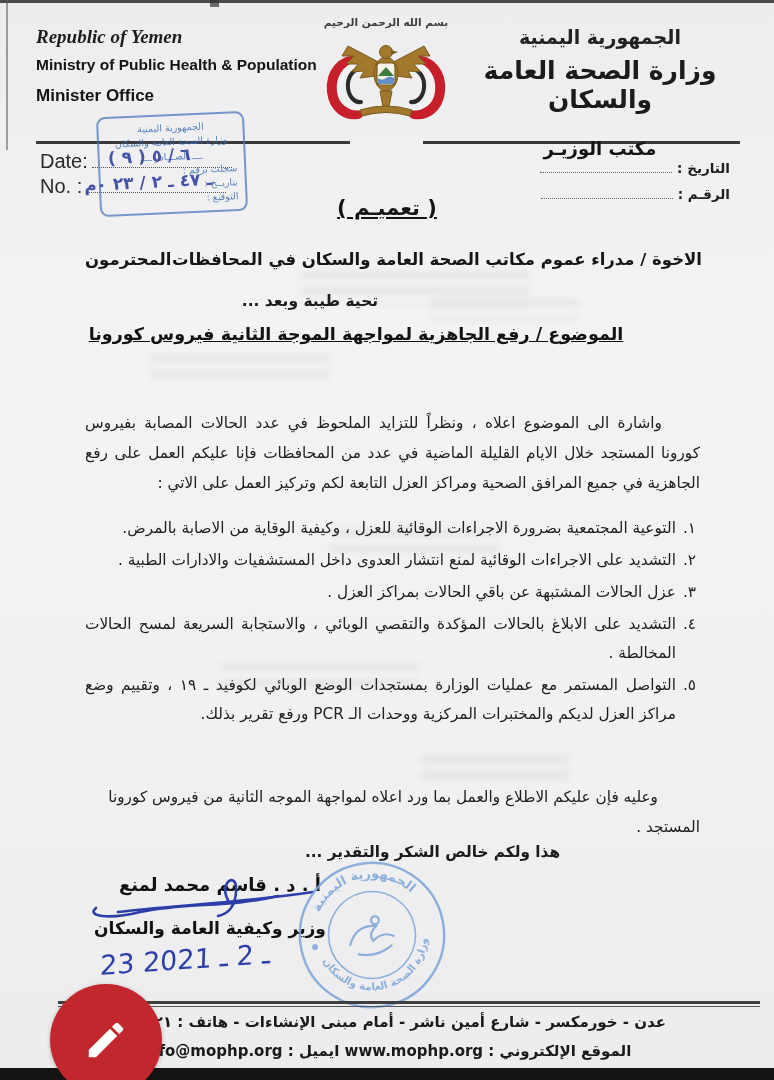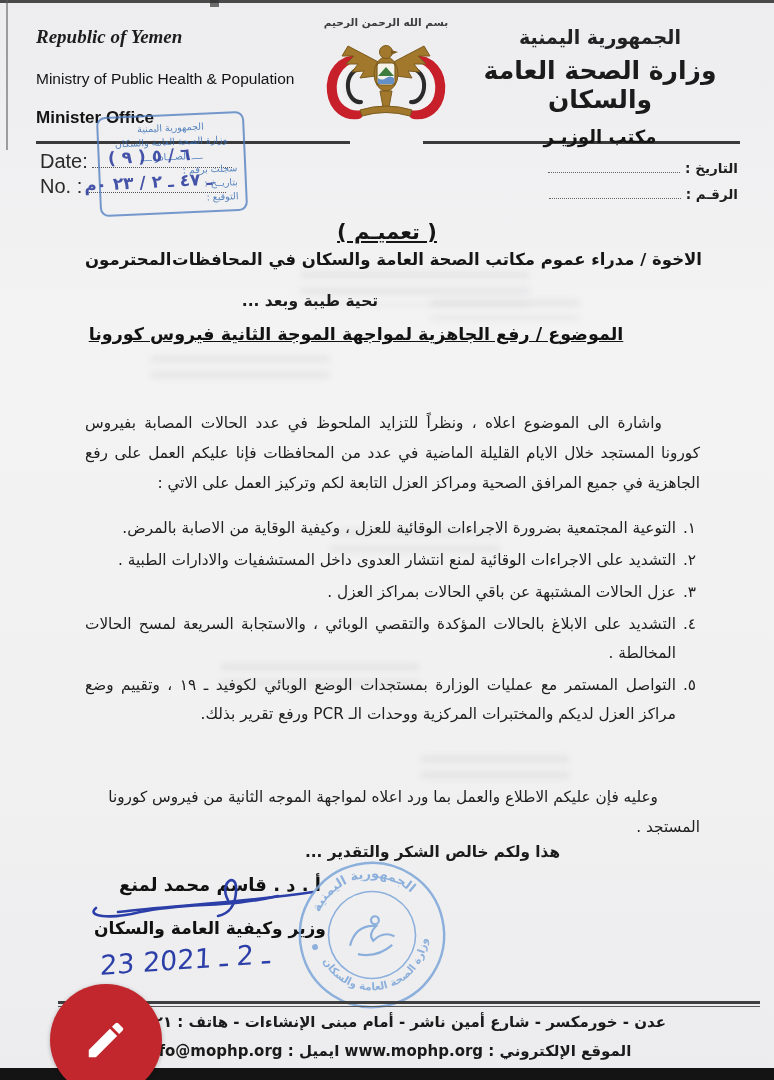--- a/index.html
+++ b/index.html
@@ -14,52 +14,52 @@
   
   .edge-top { position:absolute; left:0; top:0; width:774px; height:3px; background:#2b2b2b; opacity:.85; }
   .edge-left { position:absolute; left:6px; top:0; width:2px; height:150px; background:#5a5a5a; opacity:.55; }
   .edge-tick { position:absolute; left:210px; top:0; width:9px; height:7px; background:#333; opacity:.7; }
   .smudge { position:absolute; filter:blur(3px); opacity:.10; pointer-events:none;
     background:repeating-linear-gradient(180deg, #6b6b70 0 6px, transparent 6px 16px); border-radius:4px; }
 
   
   .hdr-en { position:absolute; left:36px; top:26px; width:310px; }
   .hdr-en .country { font-family:"Liberation Serif", serif; font-style:italic; font-weight:bold; font-size:19px; color:#1d1d1d; }
-  .hdr-en .ministry { margin-top:22px; font-family:"Liberation Sans", sans-serif; font-weight:normal; font-size:15.5px; color:#141414; }
-  .hdr-en .office { margin-top:20px; font-family:"Liberation Sans", sans-serif; font-weight:bold; font-size:17px; color:#141414; }
+  .hdr-en .ministry { margin-top:8px; font-family:"Liberation Sans", sans-serif; font-weight:bold; font-size:15.5px; color:#141414; }
+  .hdr-en .office { margin-top:12px; font-family:"Liberation Sans", sans-serif; font-weight:bold; font-size:17px; color:#141414; }
   .rule-left  { position:absolute; left:36px;  top:141px; width:314px; height:3px; background:#3a3a3a; }
   .rule-right { position:absolute; left:423px; top:141px; width:317px; height:3px; background:#3a3a3a; }
 
   .datefield { position:absolute; left:40px; font-family:Liberation Sans, sans-serif; font-size:20px; color:#2a2a2a; }
   .datefield .dots { display:inline-block; width:140px; border-bottom:1.5px dotted #555; height:12px; margin-left:4px; }
   .d1 { top:150px; } .d2 { top:175px; }
 
   .hdr-ar { position:absolute; left:455px; top:26px; width:290px; text-align:center; direction:rtl; }
   .hdr-ar .country-ar  { font-size:19px; font-weight:bold; color:#222; transform:scaleY(1.05); }
   .hdr-ar .ministry-ar { margin-top:8px; font-size:25px; font-weight:bold; color:#1b1b1b; letter-spacing:-1px; }
-  .hdr-ar .office-ar   { margin-top:12px; font-size:18px; font-weight:bold; color:#141414; }
-
-  .arfield { position:absolute; right:36px; direction:rtl; font-size:13.5px; font-weight:bold; color:#1e1e1e; }
+  .hdr-ar .office-ar   { margin-top:24px; font-size:18px; font-weight:bold; color:#141414; }
+
+  .arfield { position:absolute; right:44px; direction:rtl; font-size:13.5px; font-weight:bold; color:#1e1e1e; }
   .arfield .dots { display:inline-block; width:132px; border-bottom:1.5px dotted #666; height:10px; margin-right:5px; }
   .f1 { top:160px; } .f2 { top:186px; }
 
   .emblem { position:absolute; left:302px; top:8px; }
 
   
   .regstamp { position:absolute; left:98px; top:114px; width:148px; padding:5px 7px;
     border:2px solid rgba(74,122,190,.75); border-radius:9px; transform:rotate(-2.5deg);
     direction:rtl; color:rgba(58,110,180,.85); font-size:9.5px; line-height:1.5; text-align:center; }
   .regstamp .rrow { white-space:nowrap; overflow:hidden; }
   .regstamp .lbl { display:block; text-align:right; }
   .hw { position:absolute; color:#32439f; font-size:17px; font-weight:bold; direction:rtl; transform:rotate(-3deg); opacity:.9; }
   .hw-date { left:108px; top:146px; letter-spacing:2px; }
   .hw-no   { left:84px;  top:172px; letter-spacing:1px; }
 
   
-  .doc-type { position:absolute; top:220px; left:0; width:774px; text-align:center;
+  .doc-type { position:absolute; top:196px; left:0; width:774px; text-align:center;
     font-size:21px; font-weight:bold; text-decoration:underline; direction:rtl; color:#151515; }
   .addressee { position:absolute; left:85px; right:72px; top:250px; direction:rtl;
     display:flex; justify-content:space-between; font-weight:bold; font-size:16.5px; color:#161616; }
   .greeting { position:absolute; left:0; width:620px; top:292px; text-align:center;
     direction:rtl; font-weight:bold; font-size:15.5px; color:#1c1c1c; }
   .subject { position:absolute; left:0; width:712px; top:324px; text-align:center; direction:rtl;
     font-weight:bold; font-size:17.5px; text-decoration:underline; color:#121212; }
   .opening { position:absolute; left:85px; right:74px; top:374px; direction:rtl;
     font-size:15px; color:#222; text-indent:40px; }
   .bodypara { position:absolute; left:85px; right:74px; top:408px; direction:rtl;

